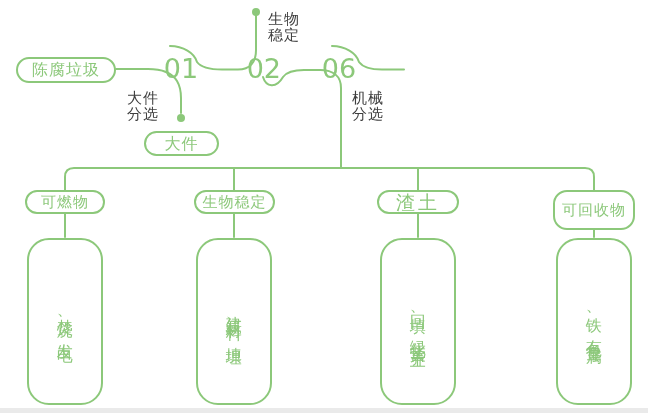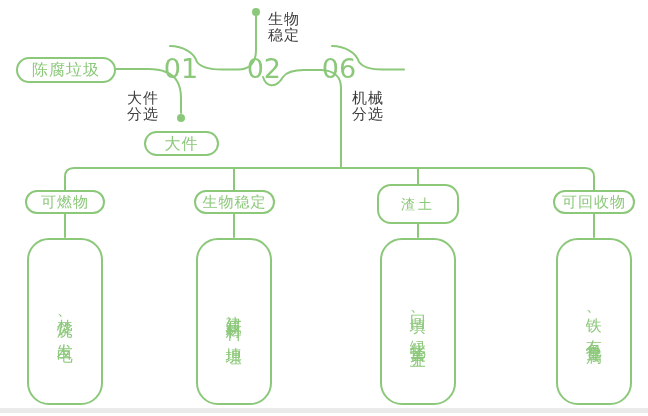--- a/index.html
+++ b/index.html
@@ -77,24 +77,24 @@
   <div class="pill" style="left:144px;top:131px;width:75px;height:25px;">
     <span>大件</span>
   </div>
 
   <div class="pill" style="left:25px;top:190px;width:80px;height:24px;font-size:15px;">
     <span>可燃物</span>
   </div>
   <div class="pill" style="left:194px;top:190px;width:81px;height:24px;font-size:15px;">
     <span>生物稳定</span>
   </div>
-  <div class="pill" style="left:377px;top:184px;width:82px;height:40px;font-size:14px;letter-spacing:3px;">
+  <div class="pill" style="left:377px;top:190px;width:82px;height:24px;font-size:19px;letter-spacing:3px;">
     <span>渣土</span>
   </div>
-  <div class="pill" style="left:553px;top:190px;width:82px;height:24px;font-size:15px;">
+  <div class="pill" style="left:553px;top:190px;width:82px;height:40px;font-size:15px;">
     <span>可回收物</span>
   </div>
 
   <div class="obox" style="left:27px;">
     <div class="vtext">焚烧、发电</div>
   </div>
   <div class="obox" style="left:196px;">
     <div class="vtext">建筑材料、填埋</div>
   </div>
   <div class="obox" style="left:380px;">

